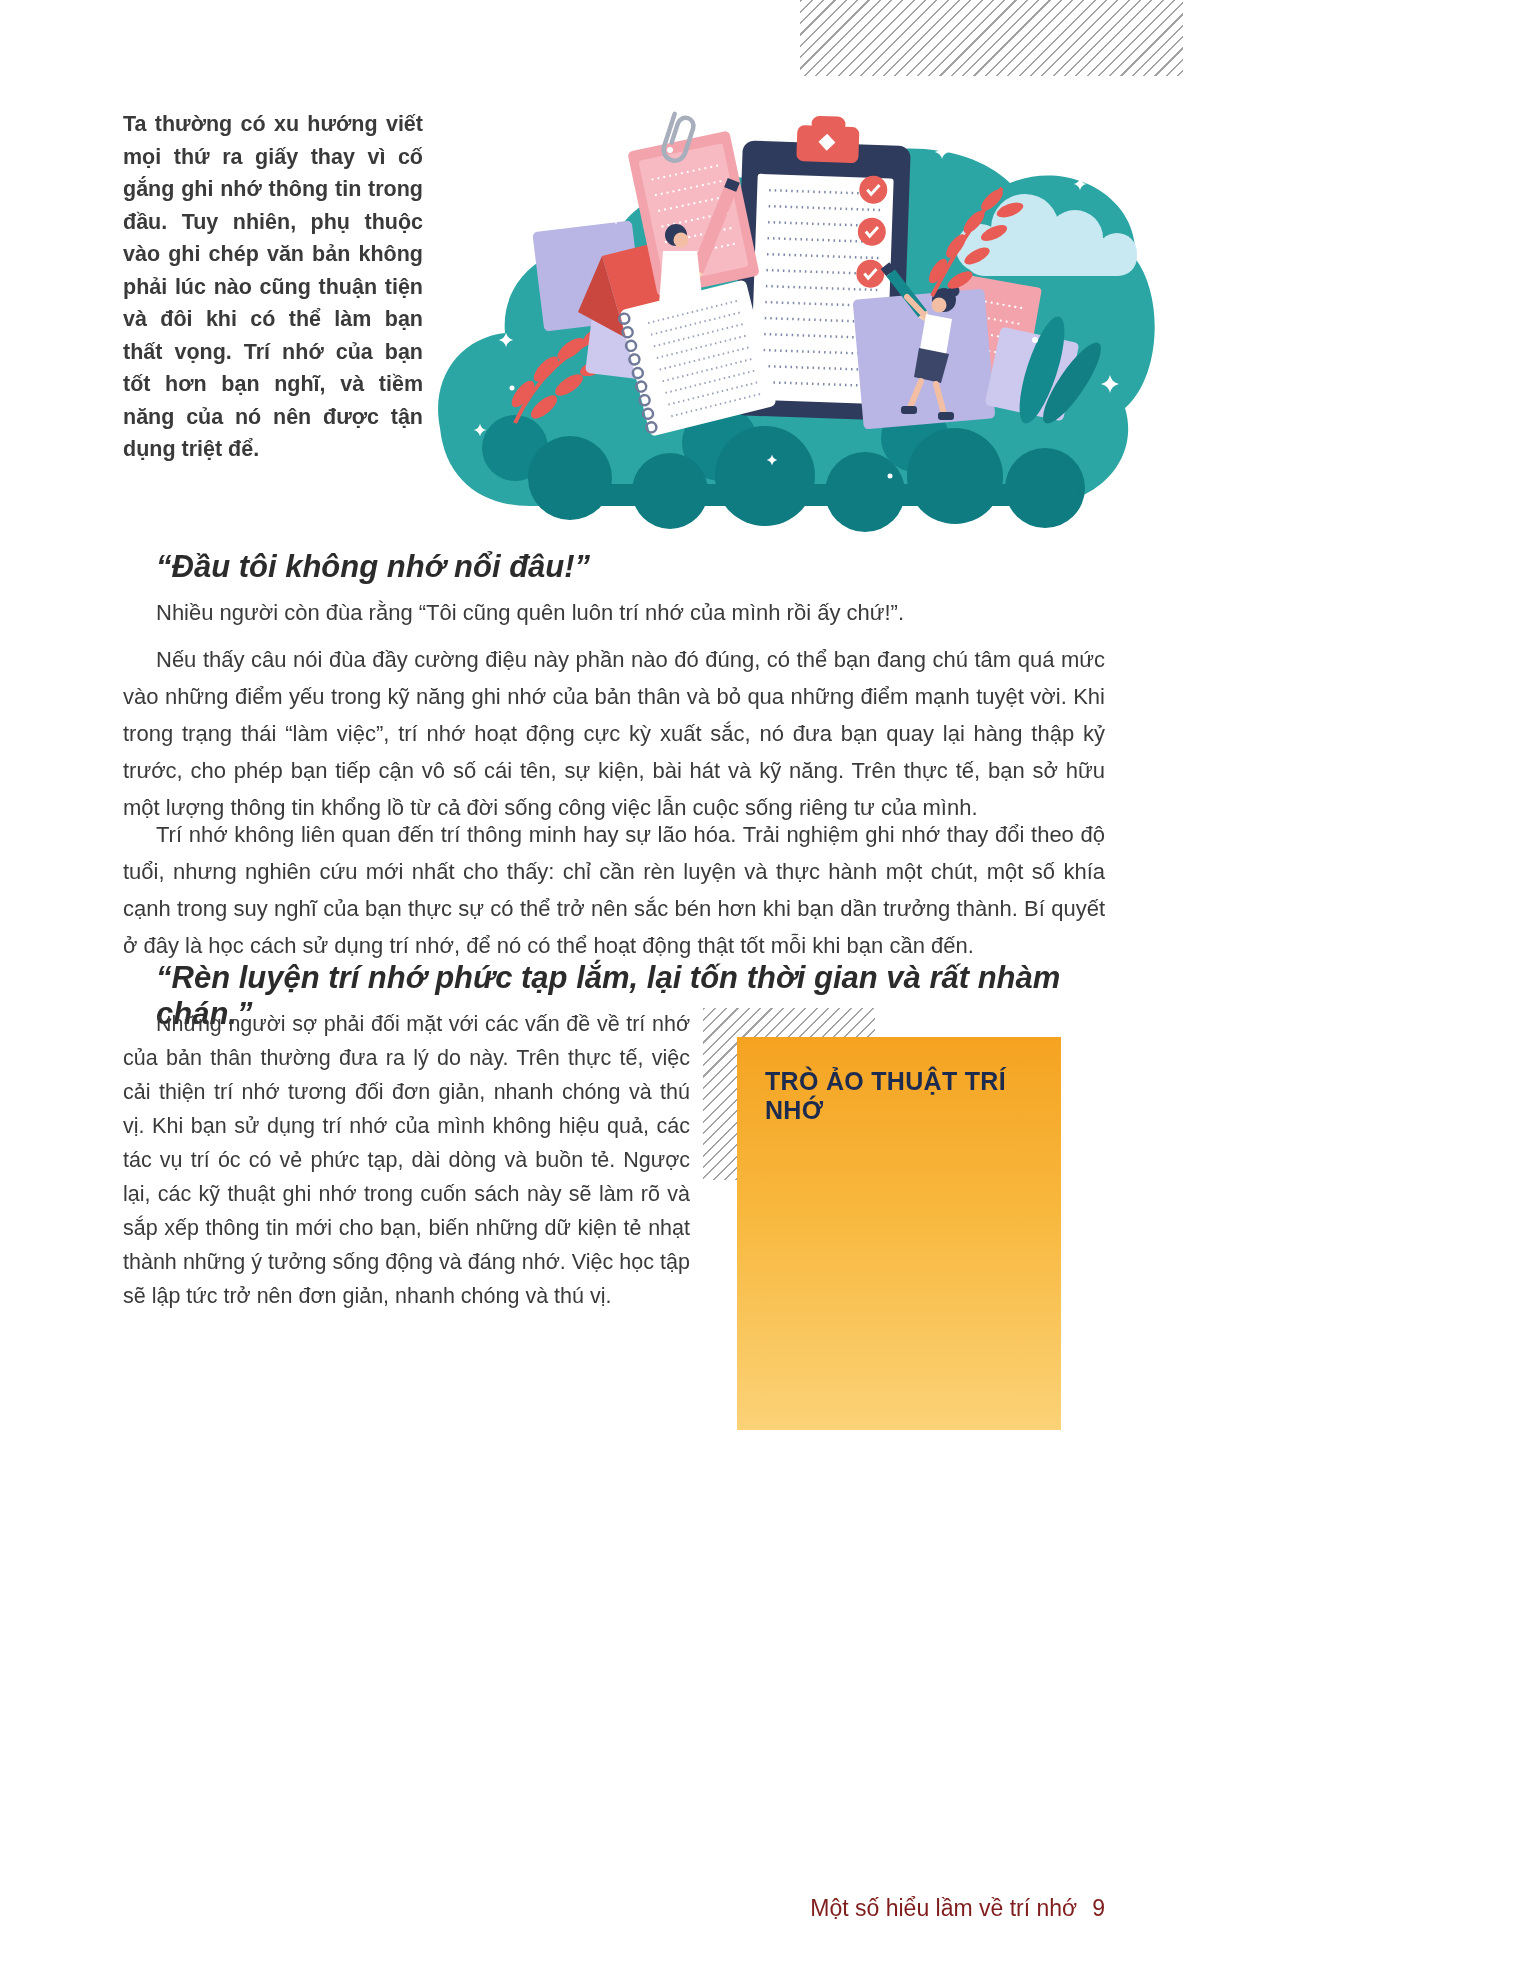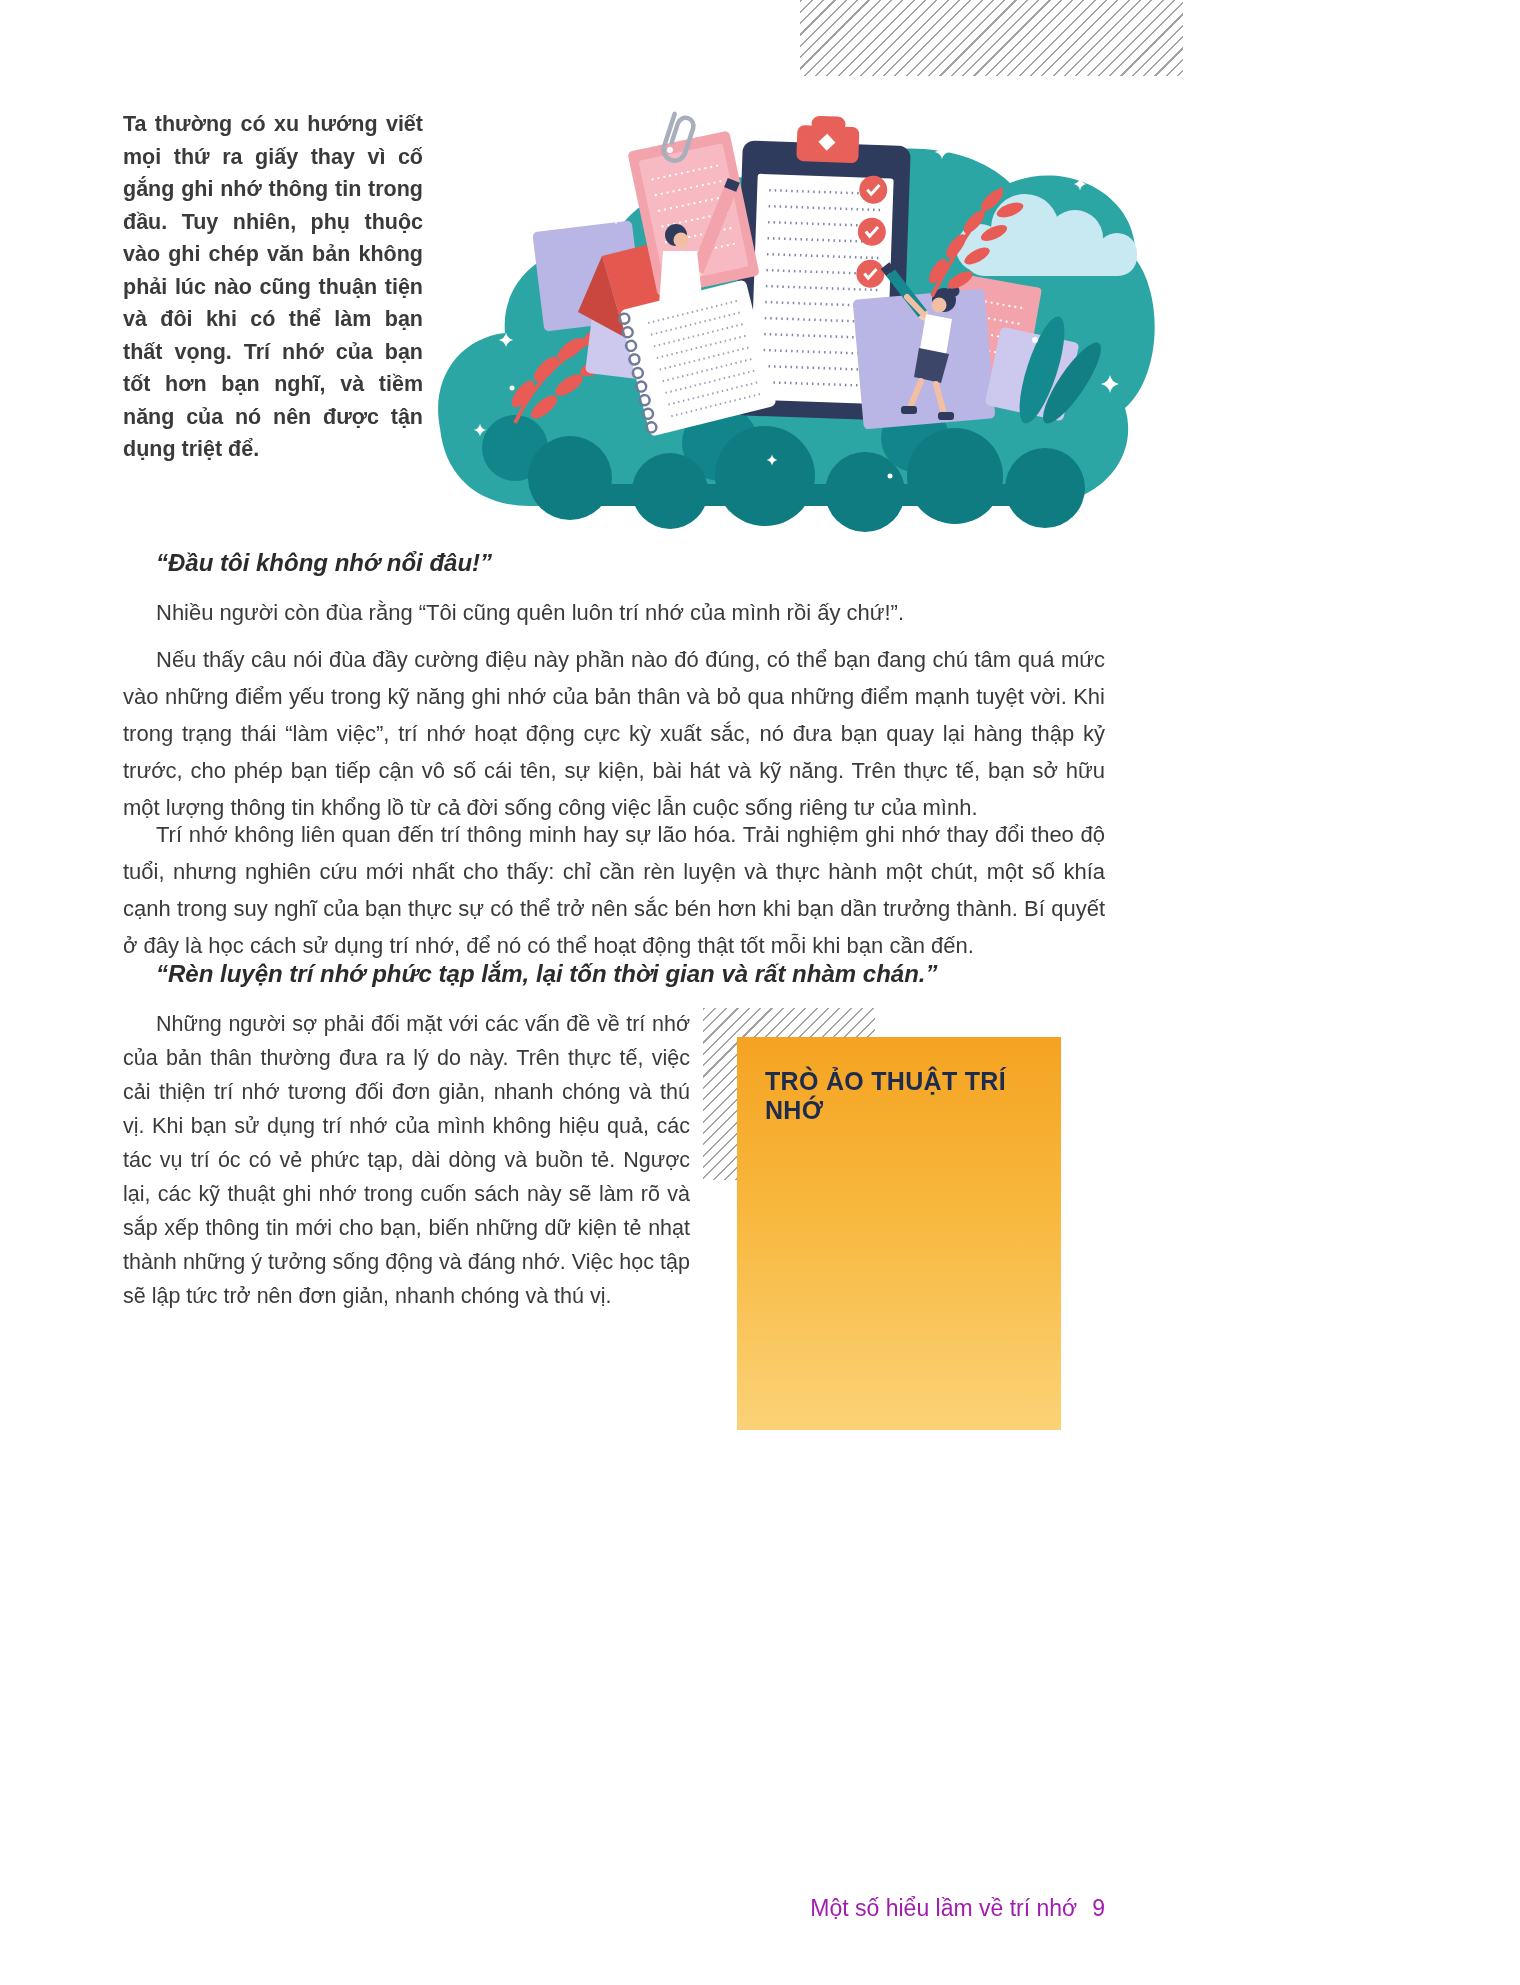--- a/index.html
+++ b/index.html
@@ -19,21 +19,21 @@
 
   .intro { position: absolute; left: 123px; top: 108px; width: 300px; }
   .intro-heading { font-size: 27px; line-height: 34px; font-weight: 700; color: #262626; margin: 0 0 17px 0; }
   .intro-body { font-size: 21.5px; line-height: 32.5px; text-align: justify; margin: 0; font-weight: bold; }
 
   .illustration { position: absolute; left: 420px; top: 88px; width: 740px; height: 445px; }
 
   .quote {
     position: absolute; left: 123px; width: 982px;
     padding-left: 33px; box-sizing: border-box;
-    font-size: 24px; font-weight: 700; font-style: italic; color: #2b2b2b; margin: 0;
+    font-size: 31px; font-weight: 700; font-style: italic; color: #2b2b2b; margin: 0;
   }
   .quote-head { top: 549px; }
   .quote-training { top: 960px; }
 
   .body-para {
     position: absolute; left: 123px; width: 982px;
     font-size: 22px; line-height: 37px; text-align: justify; text-indent: 33px; margin: 0;
   }
   .para-1 { top: 594px; }
   .para-2 { top: 641px; }
@@ -47,21 +47,21 @@
   .callout {
     position: absolute; left: 737px; top: 1037px; width: 324px; height: 393px; z-index: 1;
     background: linear-gradient(180deg, #f5a321 0%, #f8b83e 45%, #fbd277 100%);
     padding: 30px 28px; box-sizing: border-box;
   }
   .callout-title { font-size: 25px; font-weight: 700; color: #1d2b4f; letter-spacing: .3px; margin: 0 0 16px 0; }
   .callout-body { font-size: 21.5px; line-height: 33.5px; text-align: justify; color: #2e2a20; margin: 0; }
 
   .footer {
     position: absolute; left: 123px; top: 1895px; width: 982px;
-    text-align: right; font-size: 23px; color: #a21caf;
+    text-align: right; font-size: 23px; color: #7f1d1d;
   }
   .footer .page-num { margin-left: 15px; }
 </style>
 </head>
 <body>
 
 <div class="hatch hatch-top"></div>
 
 <div class="intro">
   <p class="intro-body">Ta thường có xu hướng viết mọi thứ ra giấy thay vì cố gắng ghi nhớ thông tin trong đầu. Tuy nhiên, phụ thuộc vào ghi chép văn bản không phải lúc nào cũng thuận tiện và đôi khi có thể làm bạn thất vọng. Trí nhớ của bạn tốt hơn bạn nghĩ, và tiềm năng của nó nên được tận dụng triệt để.</p>

